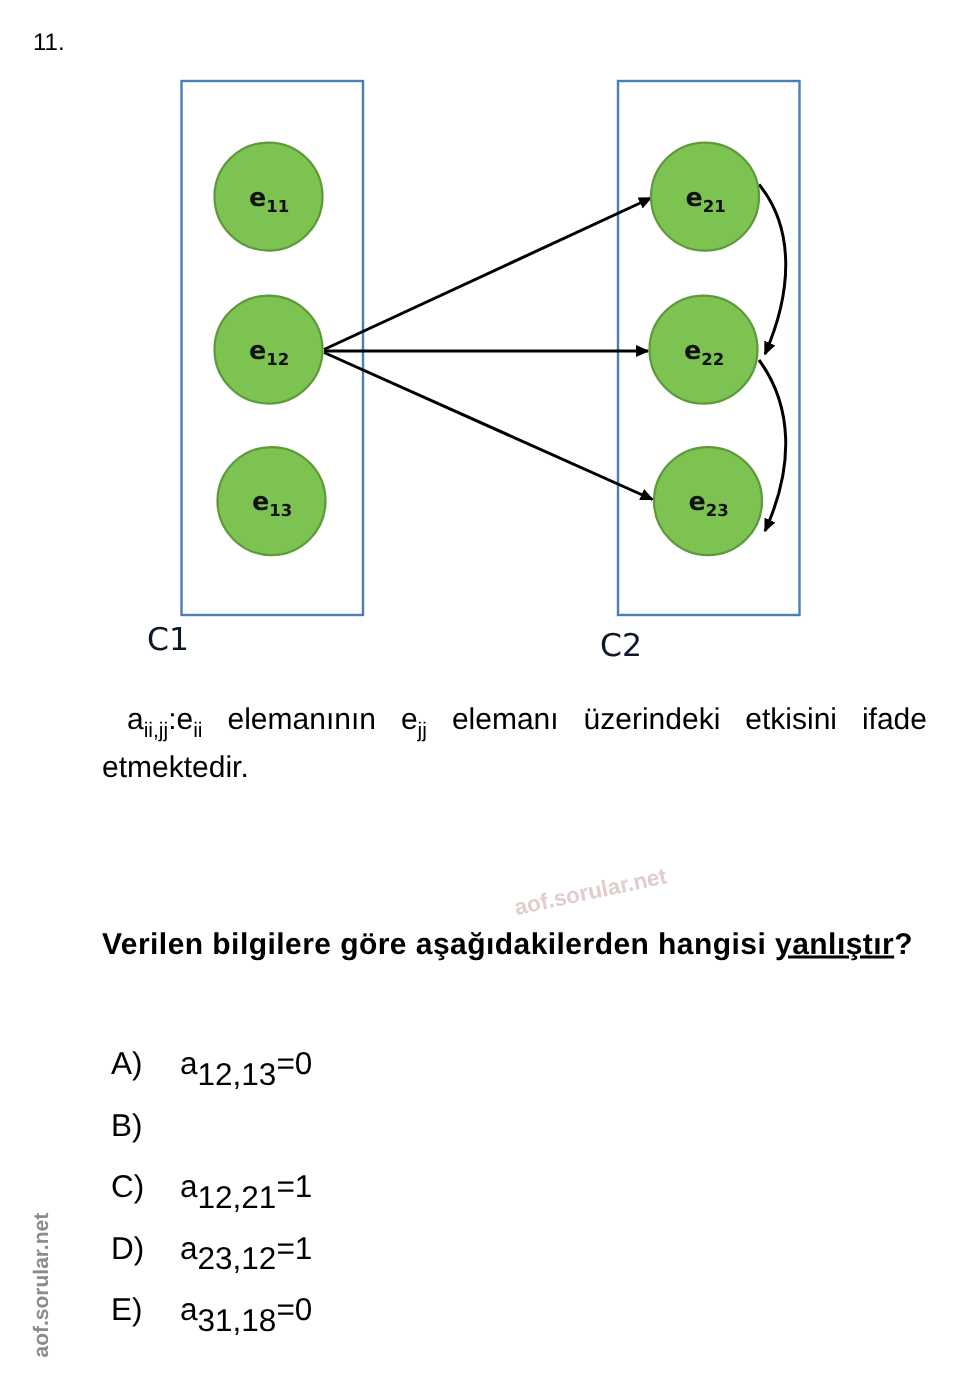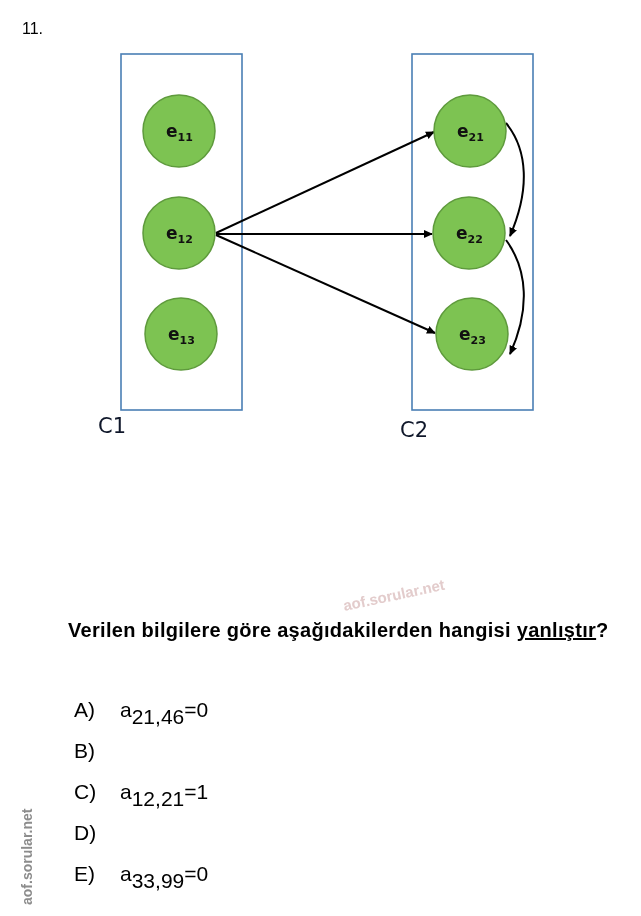--- a/index.html
+++ b/index.html
@@ -62,42 +62,44 @@
     <text x="168" y="340" font-size="17">e<tspan font-size="11" dy="4">13</tspan></text>
     <text x="457" y="137" font-size="17">e<tspan font-size="11" dy="4">21</tspan></text>
     <text x="456" y="239" font-size="17">e<tspan font-size="11" dy="4">22</tspan></text>
     <text x="459" y="340" font-size="17">e<tspan font-size="11" dy="4">23</tspan></text>
   </g>
 </svg>
 <div class="cluster-label" style="left:98px;top:414px;">C1</div>
 <div class="cluster-label" style="left:400px;top:418px;text-align:center;">C2</div>
 
 <div class="stem">
+  <p>&nbsp;<span>a</span><sub>ii,jj</sub><span>:e</span><sub>ii</sub><span> elemanının e</span><sub>jj</sub><span> elemanı üzerindeki etkisini ifade etmektedir.</span></p>
 </div>
 
 <div class="wm1">aof.sorular.net</div>
 
 <div class="question">
   <span>Verilen bilgilere göre aşağıdakilerden hangisi </span><span class="u">yanlıştır</span><span>?</span>
 </div>
 
 <div class="options">
   <div class="opt">
       <span class="opt-letter">A)</span>
-      <span class="opt-expr"><span>a</span><sub>21,46</sub><span>=0</span></span>
+      <span class="opt-expr"><span>a</span><sub>12,13</sub><span>=0</span></span>
     </div>
   <div class="opt">
       <span class="opt-letter">B)</span>
     </div>
   <div class="opt">
       <span class="opt-letter">C)</span>
       <span class="opt-expr"><span>a</span><sub>12,21</sub><span>=1</span></span>
     </div>
   <div class="opt">
       <span class="opt-letter">D)</span>
+      <span class="opt-expr"><span>a</span><sub>23,12</sub><span>=1</span></span>
     </div>
   <div class="opt">
       <span class="opt-letter">E)</span>
-      <span class="opt-expr"><span>a</span><sub>33,99</sub><span>=0</span></span>
+      <span class="opt-expr"><span>a</span><sub>31,18</sub><span>=0</span></span>
     </div>
 </div>
 
 <div class="wm2">aof.sorular.net</div>
 
 </body></html>

